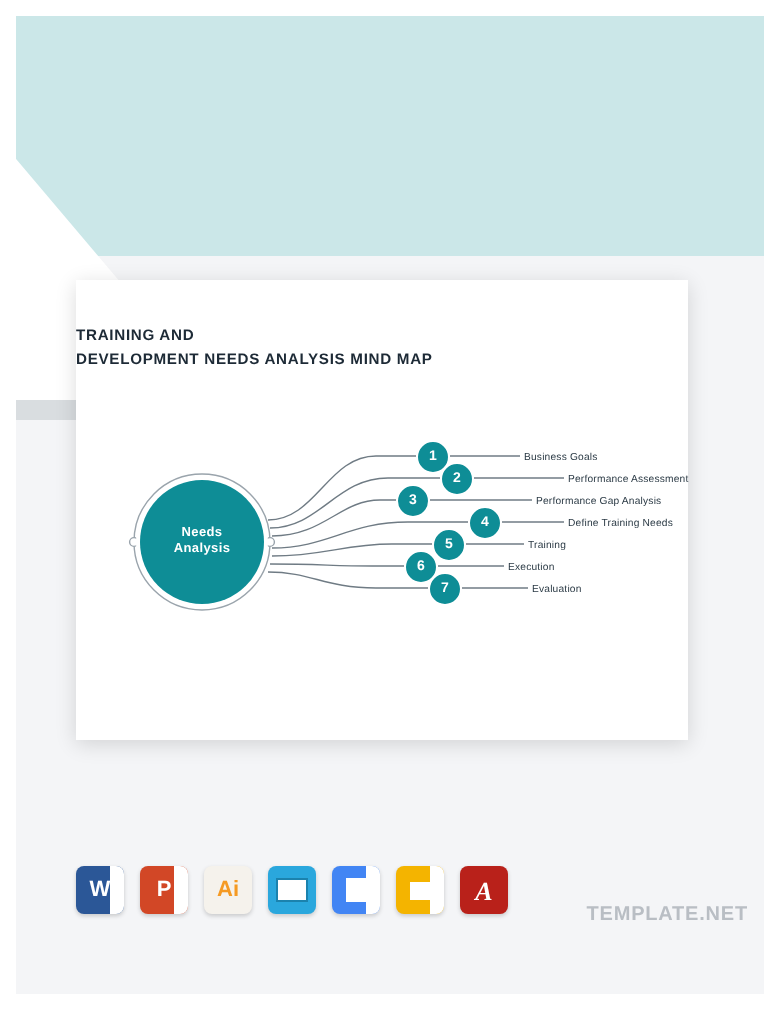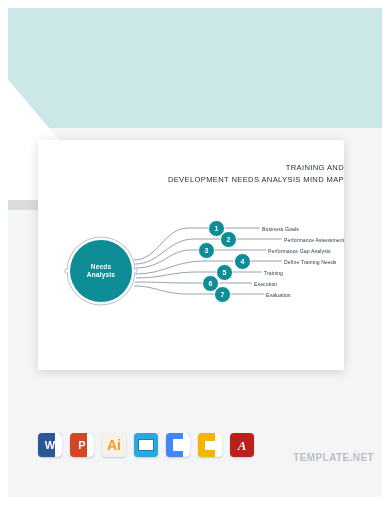--- a/index.html
+++ b/index.html
@@ -63,23 +63,23 @@
     width: 306px;
     height: 230px;
     background: #ffffff;
     box-shadow: 0 2px 10px rgba(0,0,0,0.14);
   }
   .doc-title {
     position: absolute;
     left: 0;
     top: 22px;
     width: 100%;
-    text-align: right;
+    text-align: left;
     font-size: 7.6px;
-    font-weight: normal;
+    font-weight: bold;
     letter-spacing: 0.35px;
     color: #1d2a36;
     line-height: 12px;
   }
   .doc-title span { display: block; }
 
   
   .map {
     position: absolute;
     left: 0;
@@ -269,21 +269,21 @@
 
   <div class="icon-row">
     <div class="app-icon" style="background:#2b5797;">
       <span class="page-fold"></span>
       <span class="glyph">W</span>
     </div>
     <div class="app-icon" style="background:#d24726;">
       <span class="page-fold"></span>
       <span class="glyph">P</span>
     </div>
-    <div class="app-icon" style="background:#f5f2ec; color:#f59a23; font-size:14px;">
+    <div class="app-icon" style="background:#f5f2ec; color:#f59a23; font-size:11px;">
       <span class="glyph">Ai</span>
     </div>
     <div class="app-icon" style="background:#2aa7dd;">
       <span class="glyph" style="width:14px;height:10px;background:#ffffff;border:1px solid #1b82ae;display:block;"></span>
     </div>
     <div class="app-icon" style="background:#4285f4;">
       <span class="page-fold"></span>
       <span class="glyph" style="width:11px;height:12px;background:#ffffff;display:block;"></span>
     </div>
     <div class="app-icon" style="background:#f4b400;">

